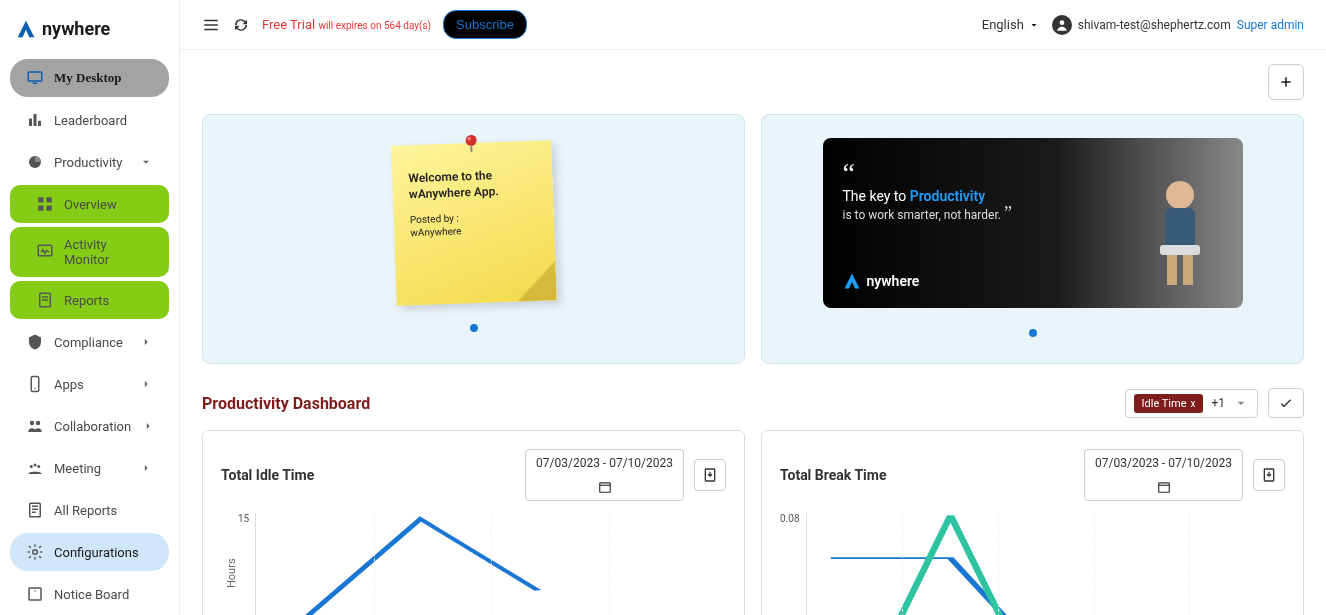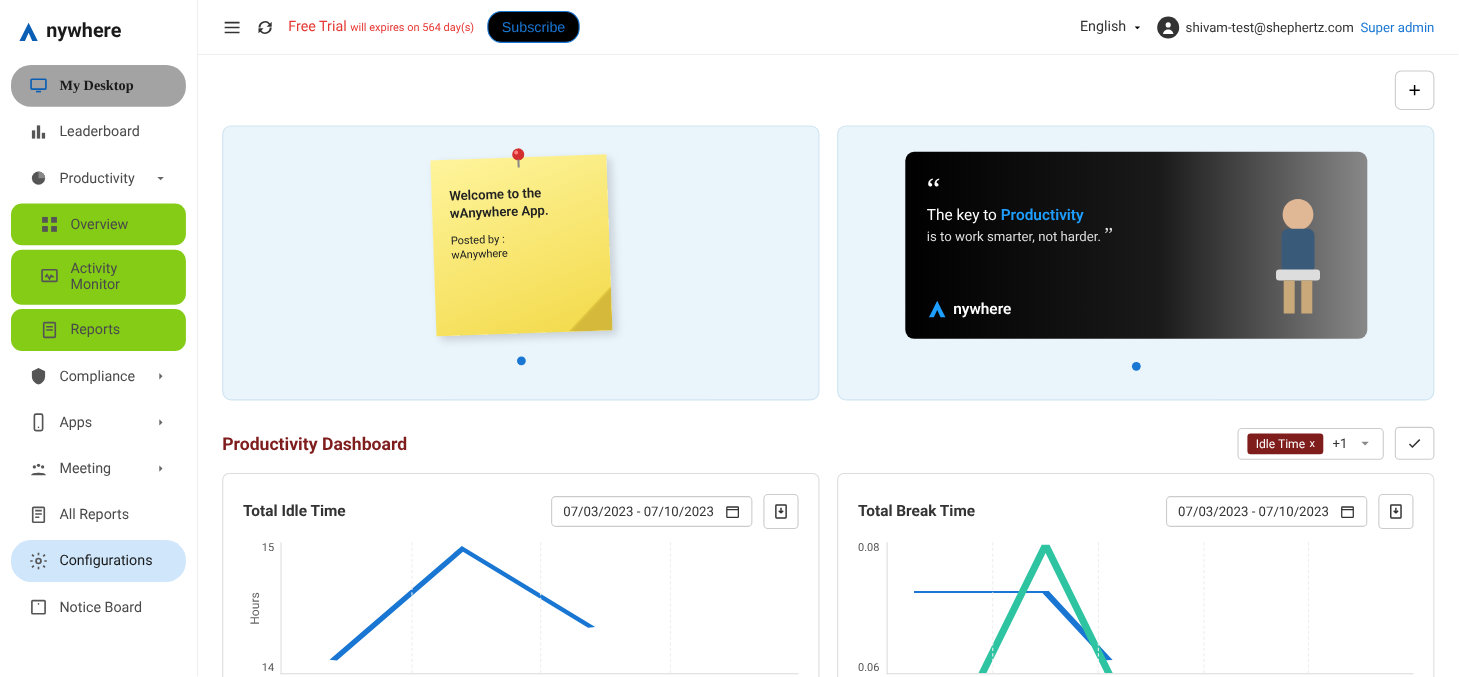--- a/index.html
+++ b/index.html
@@ -72,21 +72,21 @@
 .chip .x { font-size:10px; }
 .plus-tag { font-size:12px; color:#333; }
 .chev-down { width:16px; height:16px; fill:#888; }
 .check-btn { width:36px; height:30px; border:1px solid #ccc; border-radius:4px; background:#fff; cursor:pointer; display:flex; align-items:center; justify-content:center; }
 
 
 .chart-row { display:flex; gap:16px; }
 .chart-card { flex:1; border:1px solid #ddd; border-radius:6px; padding:18px 18px 8px; background:#fff; }
 .chart-head { display:flex; align-items:center; gap:10px; margin-bottom:12px; }
 .chart-title { font-weight:700; font-size:14px; flex:1; }
-.date-box { border:1px solid #ccc; border-radius:4px; padding:6px 10px; font-size:12px; display:flex; align-items:center; gap:10px; }
+.date-box { border:1px solid #ccc; border-radius:4px; padding:6px 10px; font-size:12px; display:flex; align-items:center; gap:10px;flex-direction:column; }
 .icon-btn { width:32px; height:32px; border:1px solid #ccc; border-radius:4px; display:flex; align-items:center; justify-content:center; cursor:pointer; }
 .icon-btn svg { width:16px; height:16px; fill:#333; }
 .chart-area { height:120px; display:flex; }
 .ylabel { writing-mode: vertical-rl; transform: rotate(180deg); font-size:11px; color:#666; text-align:center; padding-right:4px; }
 .axis-col { font-size:10px; color:#555; display:flex; flex-direction:column; justify-content:space-between; text-align:right; padding-right:6px; }
 .plot { flex:1; position:relative; border-left:1px solid #ddd; border-bottom:1px solid #ddd; }
 .plot .grid-v { position:absolute; top:0; bottom:0; border-left:1px dashed #eee; }
 
 </style>
 </head>
@@ -169,20 +169,31 @@
       <svg viewBox="0 0 24 24">
           <rect x="7" y="2" width="10" height="20" rx="2" fill="none" stroke="#555" stroke-width="2"></rect>
           <circle cx="12" cy="18" r="1"></circle>
         </svg>
       <span>Apps</span>
       <svg class="chev" viewBox="0 0 24 24">
           <path d="M10 7l5 5-5 5z"></path>
         </svg>
     </div>
 
+    <div class="nav-item">
+      <svg viewBox="0 0 24 24">
+          <circle cx="8" cy="8" r="3"></circle>
+          <circle cx="16" cy="8" r="3"></circle>
+          <path d="M3 20c0-3 2-5 5-5s5 2 5 5M11 20c0-3 2-5 5-5s5 2 5 5"></path>
+        </svg>
+      <span>Collaboration</span>
+      <svg class="chev" viewBox="0 0 24 24">
+          <path d="M10 7l5 5-5 5z"></path>
+        </svg>
+    </div>
 
     <div class="nav-item">
       <svg viewBox="0 0 24 24">
           <circle cx="7" cy="10" r="2"></circle>
           <circle cx="12" cy="8" r="2"></circle>
           <circle cx="17" cy="10" r="2"></circle>
           <path d="M3 20c0-3 9-3 9-3s9 0 9 3"></path>
         </svg>
       <span>Meeting</span>
       <svg class="chev" viewBox="0 0 24 24">

